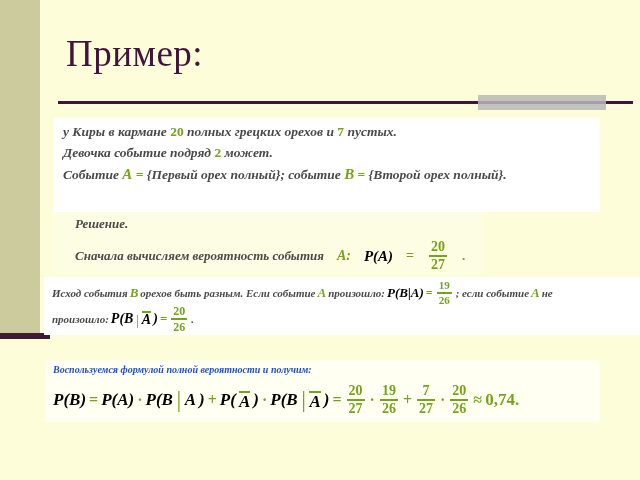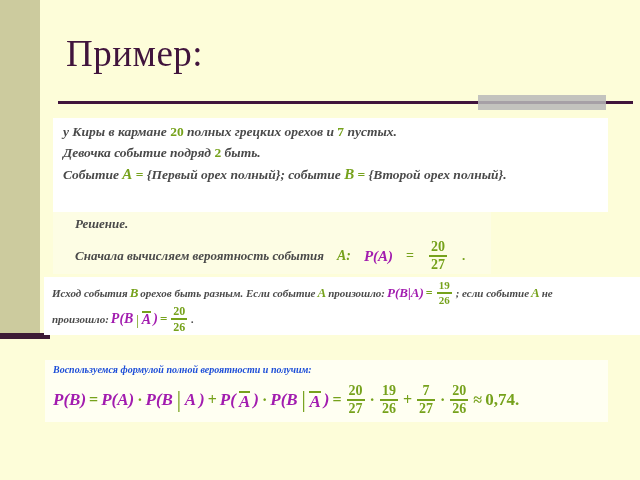--- a/index.html
+++ b/index.html
@@ -41,21 +41,21 @@
     position:absolute;left:58px;top:101px;width:575px;height:3px;
     background:#40143c;
   }
   .title-accent{
     position:absolute;left:478px;top:95px;width:128px;height:15px;
     background:#b9b9b9;
     opacity:.85;
   }
 
   
-  .box{position:absolute;padding-left:8px;}
+  .box{position:absolute;}
   .box-white{background:#ffffff;}
   .box-cream{background:#fdfde4;}
 
   
   #block-problem{
     left:53px;top:118px;width:547px;height:94px;
     background:#ffffff;
   }
   #block-problem .line{
     position:absolute;left:10px;white-space:nowrap;
@@ -110,21 +110,21 @@
   }
   #block-total .t-formula{
     position:absolute;left:8px;top:24px;white-space:nowrap;
     display:flex;align-items:center;gap:3px;
   }
 
   
   .math{
     font-family:"Liberation Serif", serif;
     font-style:italic;font-weight:bold;
-    color:#a21caf;
+    color:#000000;
   }
   .mathroman{
     font-family:"Liberation Serif", serif;
     font-weight:bold;font-style:normal;
     color:#76a21c;
   }
   .num-green{
     font-family:"Liberation Serif", serif;
     font-weight:bold;font-style:normal;
     color:#76a21c;
@@ -179,21 +179,21 @@
     <div class="line l1">
       <span>у Киры в кармане</span>
       <span class="num-green">20</span>
       <span>полных грецких орехов и</span>
       <span class="num-green">7</span>
       <span>пустых.</span>
     </div>
     <div class="line l2">
       <span>Девочка событие подряд</span>
       <span class="num-green">2</span>
-      <span>быть.</span>
+      <span>может.</span>
     </div>
     <div class="line l3">
       <span>Событие</span>
       <span class="var-green" style="font-size:15px;">A</span>
       <span class="mathroman">=</span>
       <span>{Первый орех полный}; событие</span>
       <span class="var-green" style="font-size:15px;">B</span>
       <span class="mathroman">=</span>
       <span>{Второй орех полный}.</span>
     </div>

